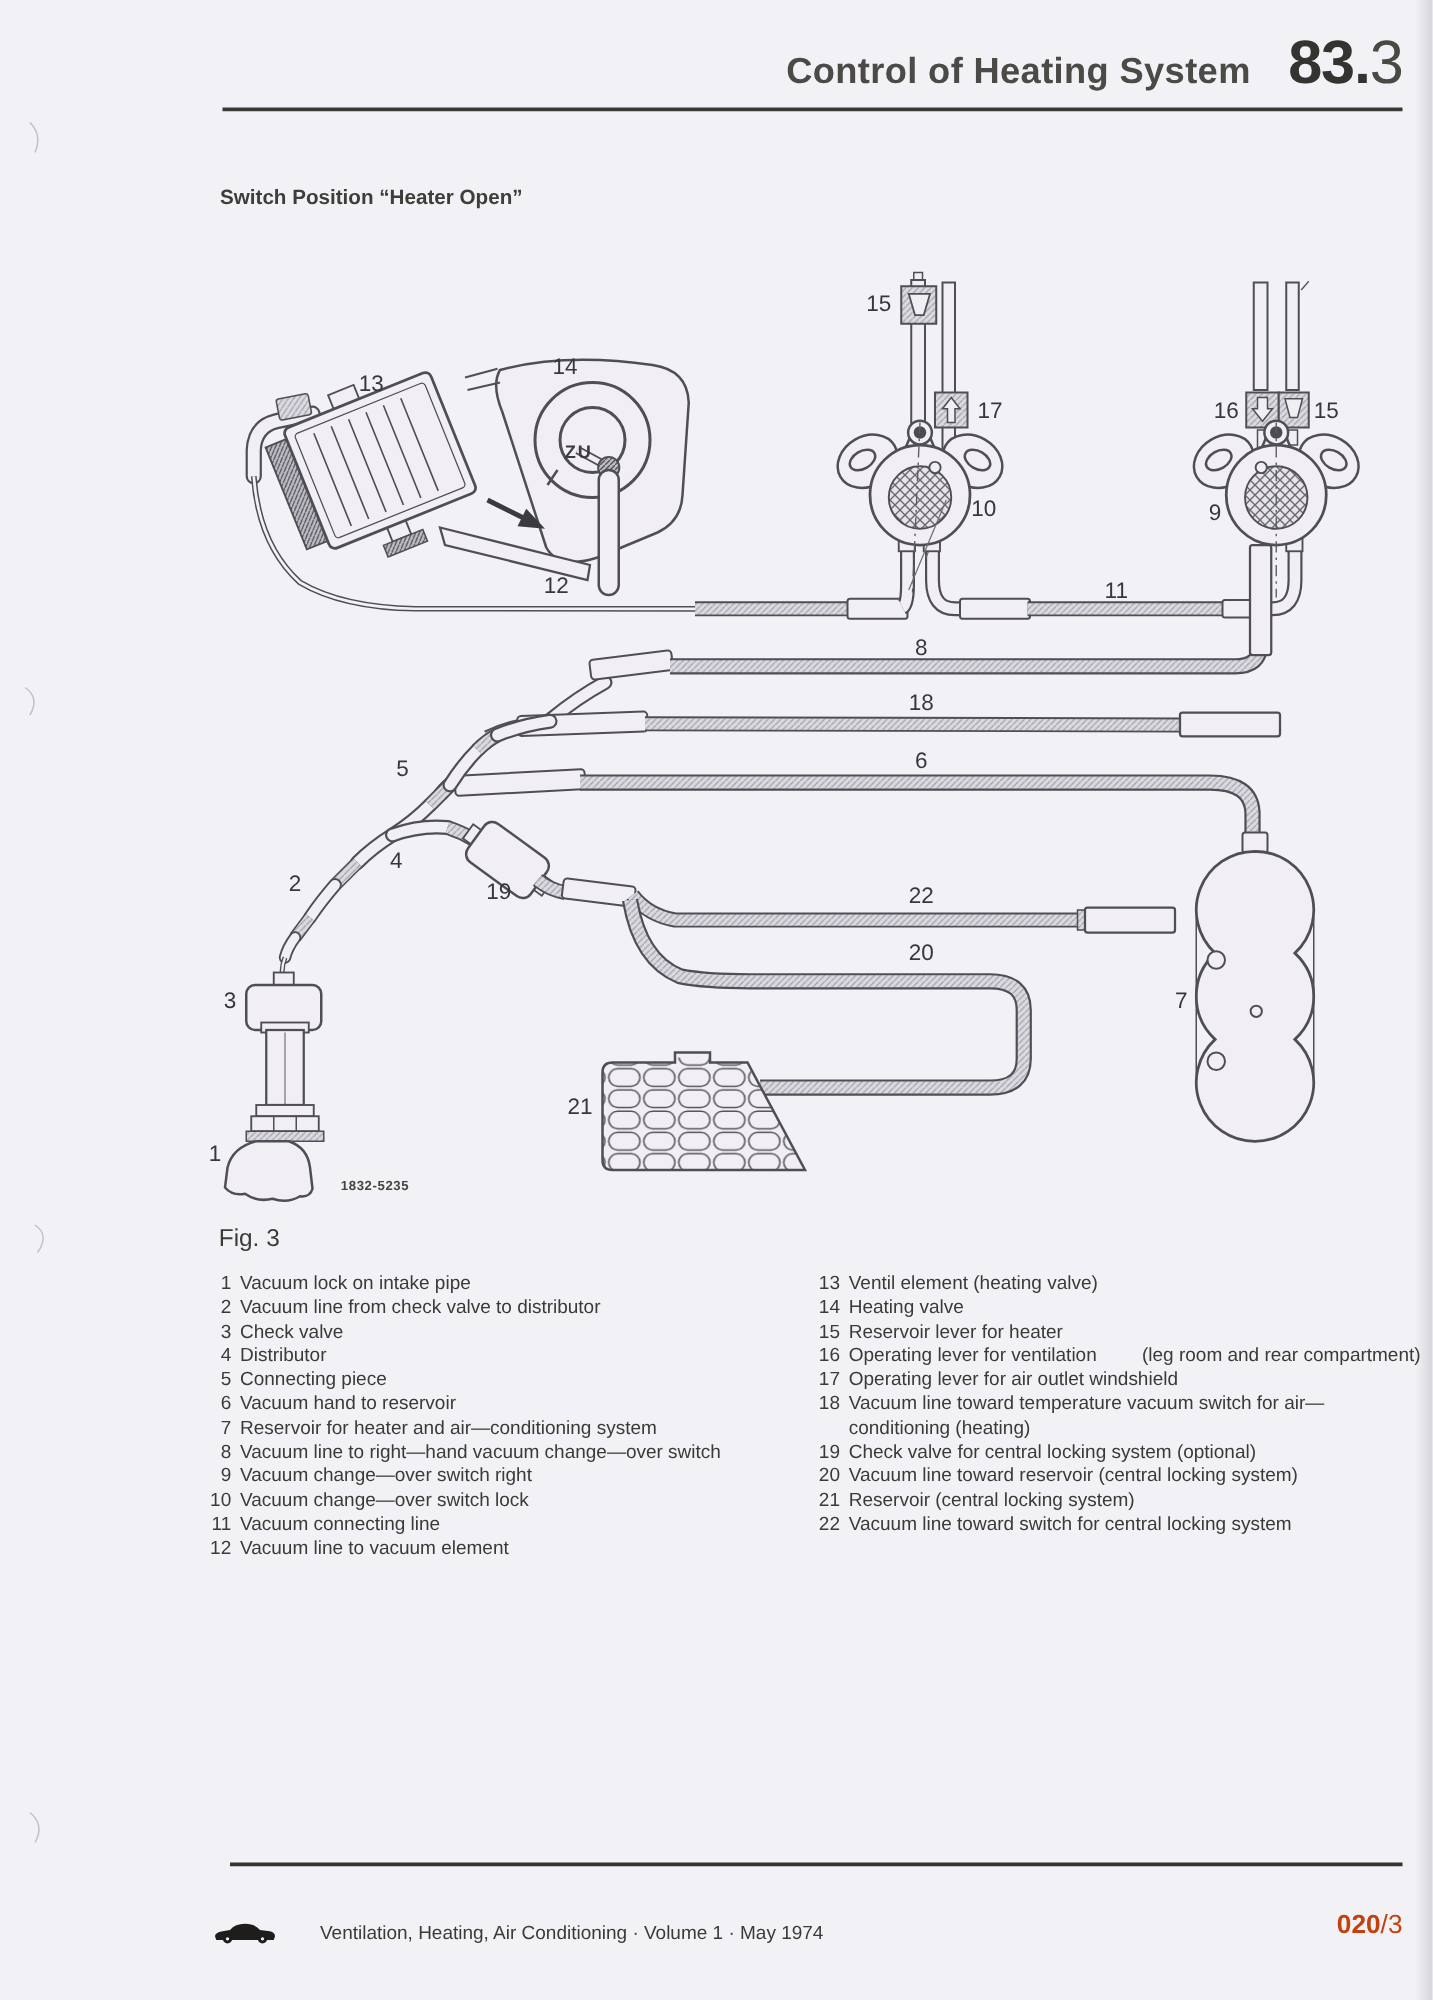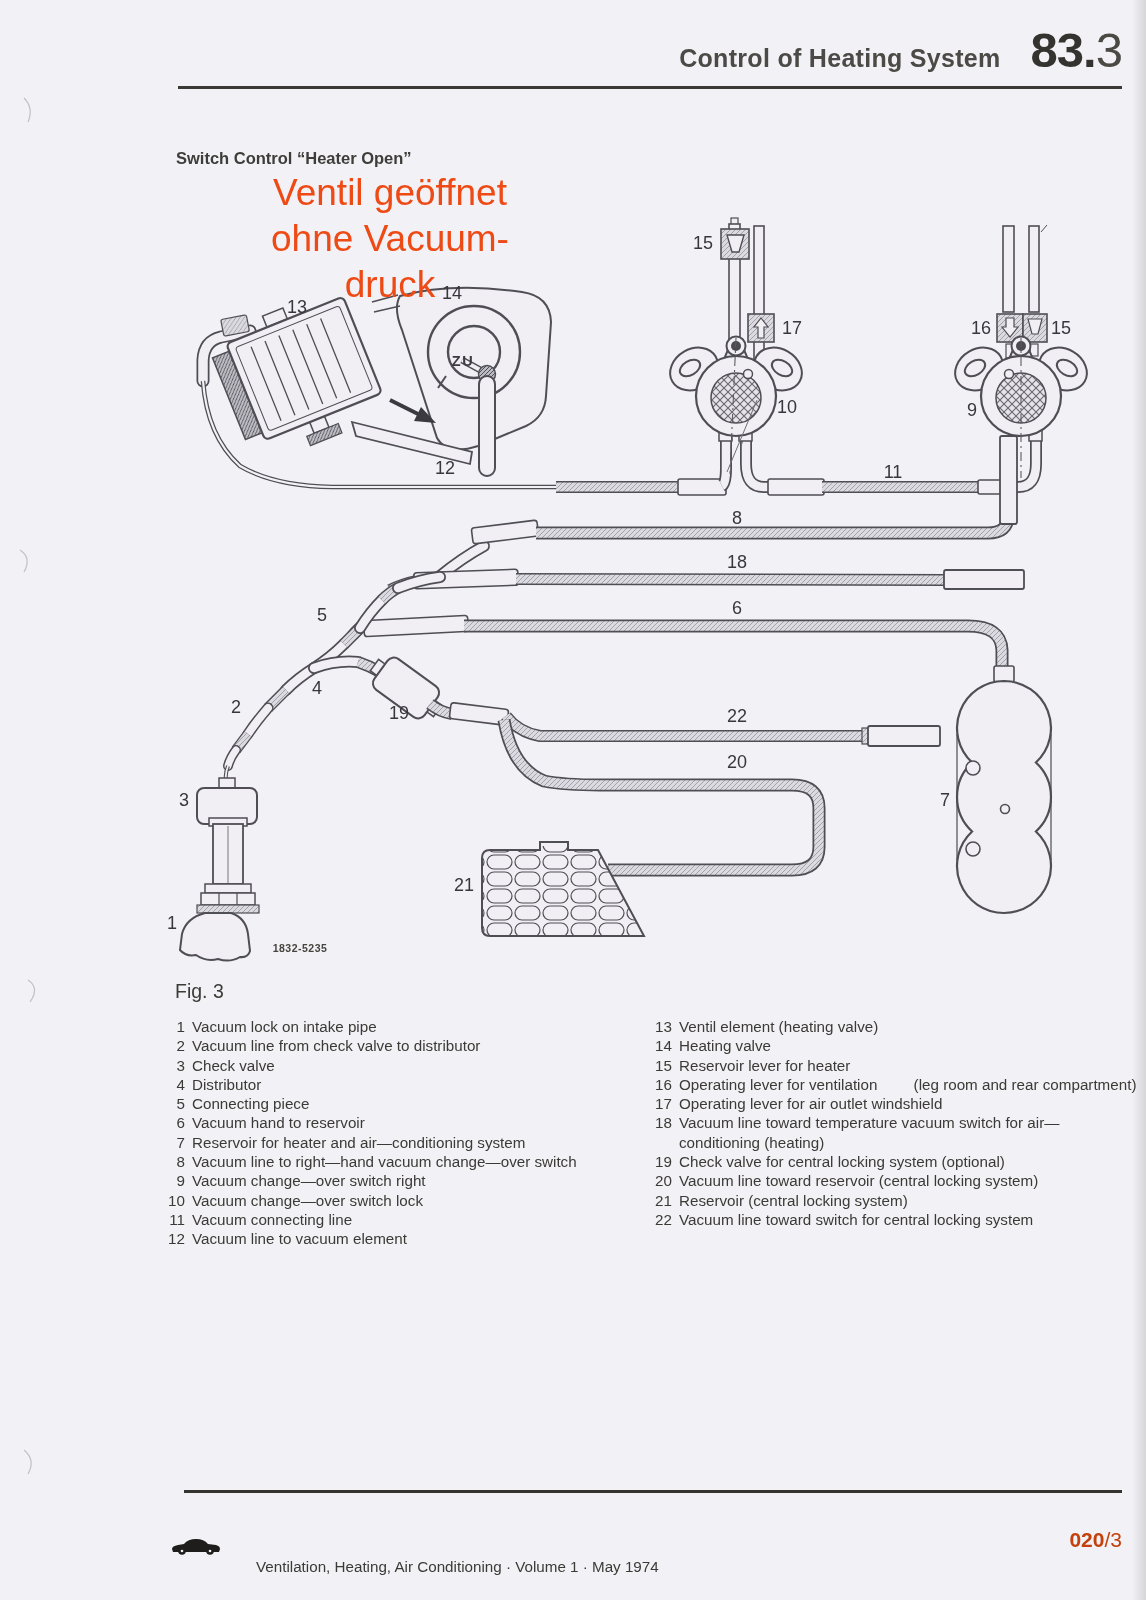--- a/index.html
+++ b/index.html
@@ -2,38 +2,38 @@
 <html><head>
 <meta charset="utf-8">
 <style>
   html,body{margin:0;padding:0;background:#e8e7ec;}
   .page{position:relative;width:1146px;height:1600px;background:#f2f1f5;overflow:hidden;
         font-family:"Liberation Sans","DejaVu Sans",sans-serif;color:#3b3a36;}
   .edge-shade{position:absolute;top:0;right:0;width:14px;height:100%;
               background:linear-gradient(to right, rgba(0,0,0,0), rgba(90,88,96,.18));}
   .header-row{position:absolute;top:26px;left:178px;width:944px;display:flex;
               justify-content:flex-end;align-items:baseline;gap:30px;}
-  .header-title{font-size:25px;font-weight:700;color:#4b4a46;letter-spacing:.3px;}
+  .header-title{font-size:29px;font-weight:700;color:#4b4a46;letter-spacing:.3px;}
   .section-number{font-size:49px;color:#34332f;letter-spacing:-1px;line-height:1;}
   .section-number .b{font-weight:700;}
   .section-number .l{font-weight:400;color:#4a4944;}
   .header-rule{position:absolute;top:86px;left:178px;width:944px;height:3.4px;background:#3a3935;}
   .subtitle{position:absolute;top:149px;left:176px;font-size:16.5px;font-weight:700;color:#3e3d39;}
   .annotation{position:absolute;top:170px;left:232px;width:316px;text-align:center;
               font-size:37px;line-height:46px;font-weight:400;}
   .fig-caption{position:absolute;top:980px;left:175px;font-size:19.5px;color:#3c3b37;}
   .legend-col{position:absolute;top:1017px;font-size:15.2px;color:#3b3a36;}
   .legend-col.left{left:158px;width:478px;}
   .legend-col.right{left:645px;width:495px;}
   .lrow{display:flex;line-height:19.3px;}
   .lnum{width:27px;text-align:right;margin-right:7px;flex:none;}
   .ltext b{font-weight:400;margin-left:32px;}
   .footer-rule{position:absolute;top:1490px;left:184px;width:938px;height:3.2px;background:#35342f;}
   .car{position:absolute;left:170px;top:1536px;}
-  .publication{position:absolute;left:256px;top:1538px;font-size:15.2px;color:#3b3a36;margin-top:20px;}
+  .publication{position:absolute;left:256px;top:1538px;font-size:15.2px;color:#3b3a36;}
   .pageref{position:absolute;right:24px;top:1528px;font-size:21px;color:#c2410c;}
   .pageref .b{font-weight:800;}
   svg text{font-family:"Liberation Sans","DejaVu Sans",sans-serif;}
   .co{font-size:18px;fill:#38373d;}
   .cosm{font-size:10.5px;font-weight:700;fill:#45443f;letter-spacing:.5px;}
   .zu{font-size:14.5px;font-weight:700;fill:#3c3b41;letter-spacing:1.5px;}
   .diagram{position:absolute;top:0;left:0;}
 </style>
 </head>
 <body>
@@ -307,27 +307,22 @@
       <text class="cosm" x="300" y="952" text-anchor="middle">1832-5235</text>
     </g>
   </svg>
 
   <div class="header-row">
     <span class="header-title">Control of Heating System</span>
     <span class="section-number"><span class="b">83.</span><span class="l">3</span></span>
   </div>
   <div class="header-rule"></div>
 
-  <div class="subtitle">Switch Control “Heater Open”</div>
-
-  <div class="annotation" style="color: rgb(238, 74, 21);">
-    <div>Ventil geöffnet</div>
-    <div>ohne Vacuum-</div>
-    <div>druck</div>
-  </div>
+  <div class="subtitle">Switch Position “Heater Open”</div>
+
 
   <div class="fig-caption">Fig. 3</div>
 
   <div class="legend-col left">
       <div class="lrow">
         <span class="lnum">1</span>
         <span class="ltext">Vacuum lock on intake pipe</span>
       </div>
       <div class="lrow">
         <span class="lnum">2</span>

